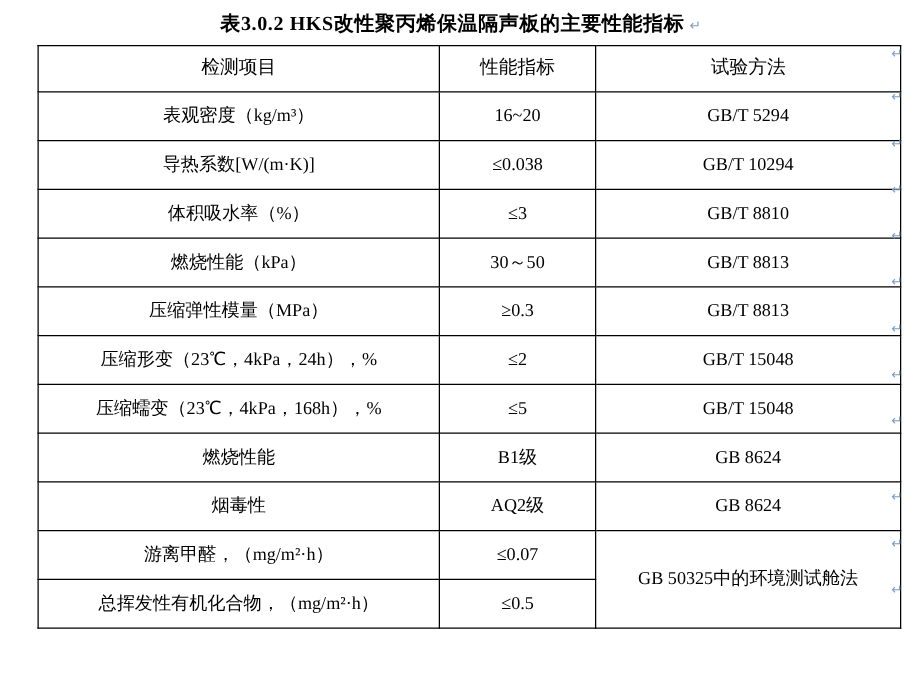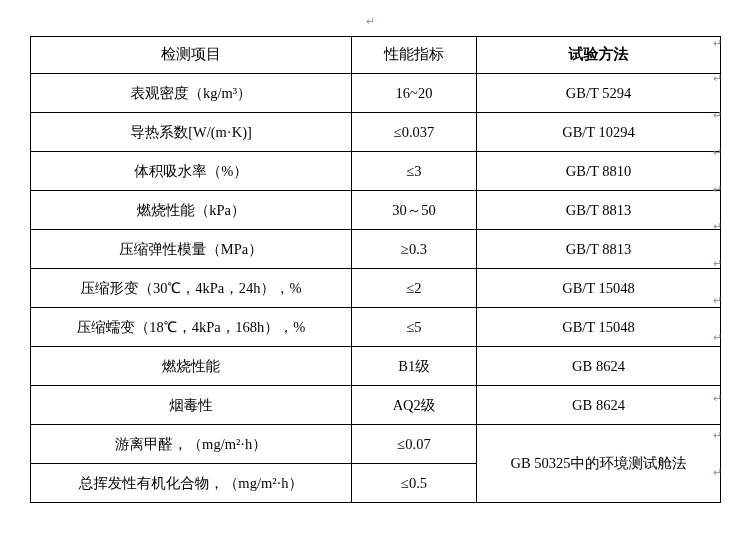--- a/index.html
+++ b/index.html
@@ -56,21 +56,21 @@
     border: 1px solid #000000;
     text-align: center;
     vertical-align: middle;
     font-size: 14.5px;
     padding: 0 2px;
     height: 38px;
     line-height: 1.15;
   }
   td.col-item { width: 316px; }
   td.col-index { width: 120px; }
-  td.col-method { width: 239px; font-weight: bold; }
+  td.col-method { width: 239px; }
   tr.head td {
     height: 36px;
     font-size: 15px;
   }
   .cellwrap {
     position: relative;
     display: block;
     padding: 0 4px;
   }
   .side-marks {
@@ -86,20 +86,21 @@
     line-height: 1;
   }
   .tall td { height: 62px; }
 </style>
 </head>
 <body>
 
 <div class="page">
 
   <div class="title-row">
+    <span class="title">表3.0.2 HKS改性聚丙烯保温隔声板的主要性能指标</span>
     <span class="pilcrow title-pilcrow">↵</span>
   </div>
 
   <table class="spec">
     <tbody>
       <tr class="head">
         <td class="col-item">
           <span class="cellwrap">检测项目</span>
         </td>
         <td class="col-index">
@@ -120,21 +121,21 @@
         <td>
             <span class="cellwrap">GB/T 5294</span>
           </td>
       </tr>
 
       <tr>
         <td>
             <span class="cellwrap">导热系数[W/(m·K)]</span>
           </td>
         <td>
-            <span class="cellwrap">≤0.037</span>
+            <span class="cellwrap">≤0.038</span>
           </td>
         <td>
             <span class="cellwrap">GB/T 10294</span>
           </td>
       </tr>
 
       <tr>
         <td>
             <span class="cellwrap">体积吸水率（%）</span>
           </td>
@@ -165,33 +166,33 @@
         <td>
             <span class="cellwrap">≥0.3</span>
           </td>
         <td>
             <span class="cellwrap">GB/T 8813</span>
           </td>
       </tr>
 
       <tr>
         <td>
-            <span class="cellwrap">压缩形变（30℃，4kPa，24h），%</span>
+            <span class="cellwrap">压缩形变（23℃，4kPa，24h），%</span>
           </td>
         <td>
             <span class="cellwrap">≤2</span>
           </td>
         <td>
             <span class="cellwrap">GB/T 15048</span>
           </td>
       </tr>
 
       <tr>
         <td>
-            <span class="cellwrap">压缩蠕变（18℃，4kPa，168h），%</span>
+            <span class="cellwrap">压缩蠕变（23℃，4kPa，168h），%</span>
           </td>
         <td>
             <span class="cellwrap">≤5</span>
           </td>
         <td>
             <span class="cellwrap">GB/T 15048</span>
           </td>
       </tr>
 
       <tr class="tall">

